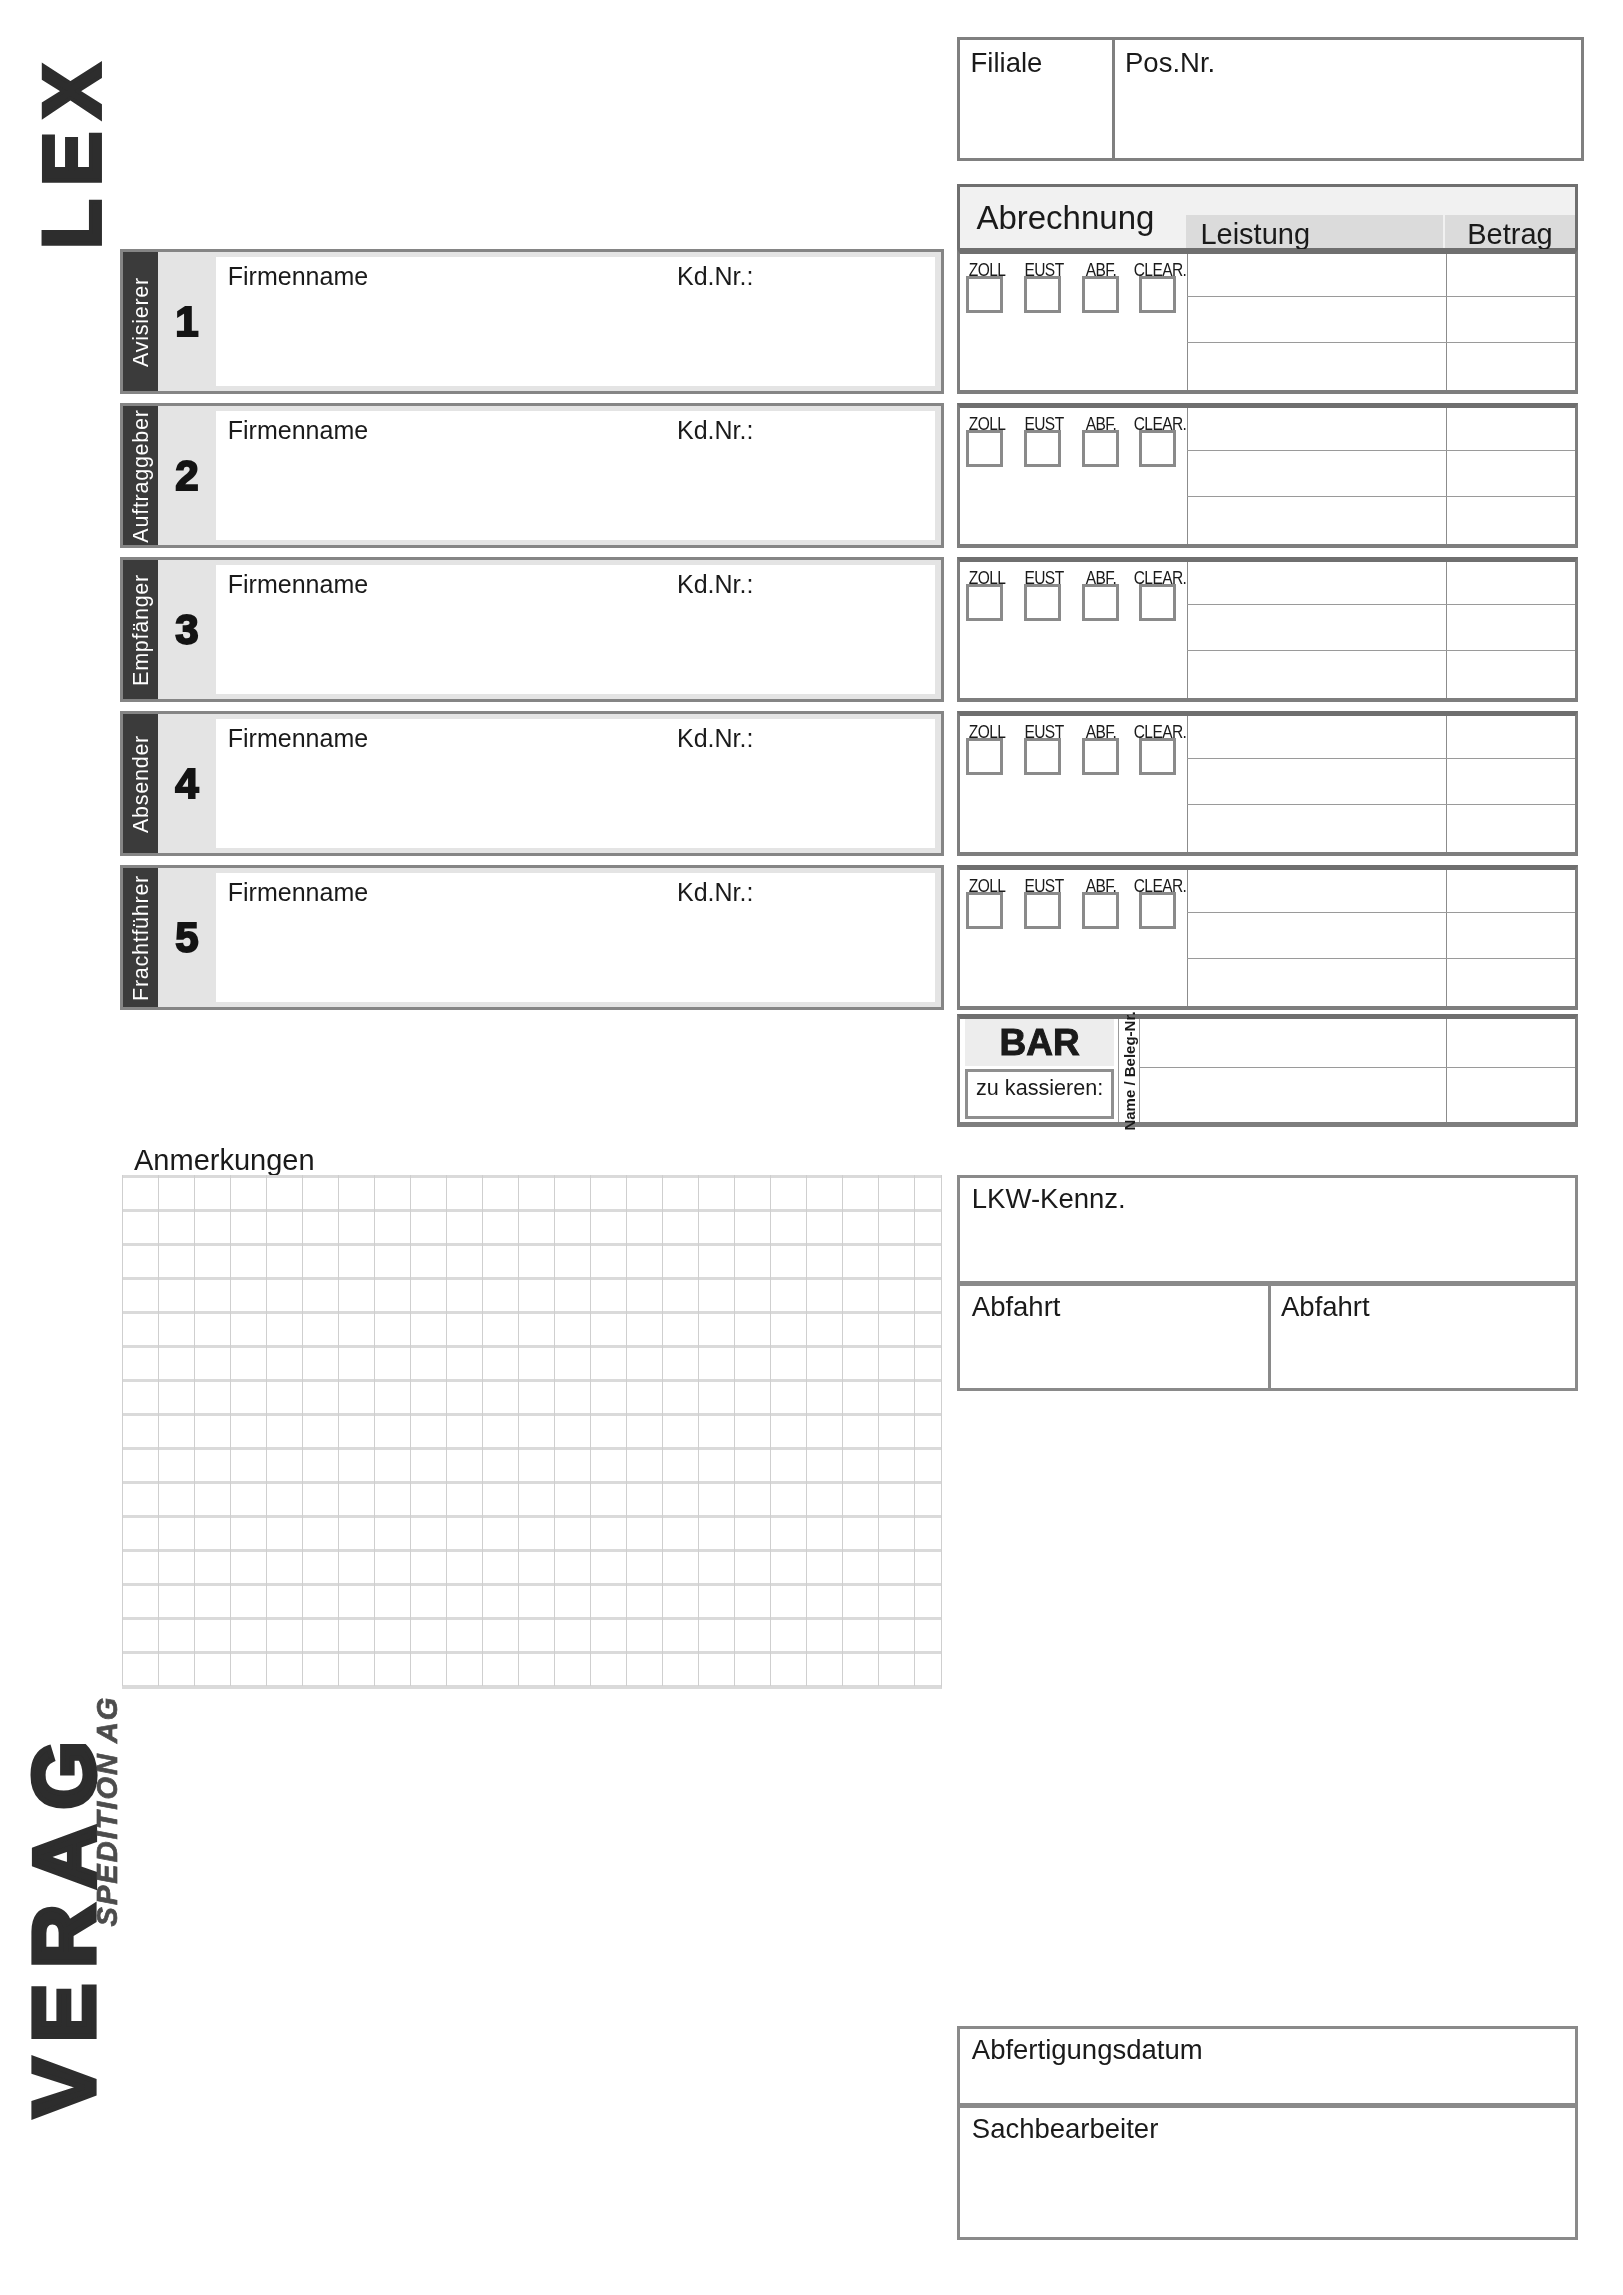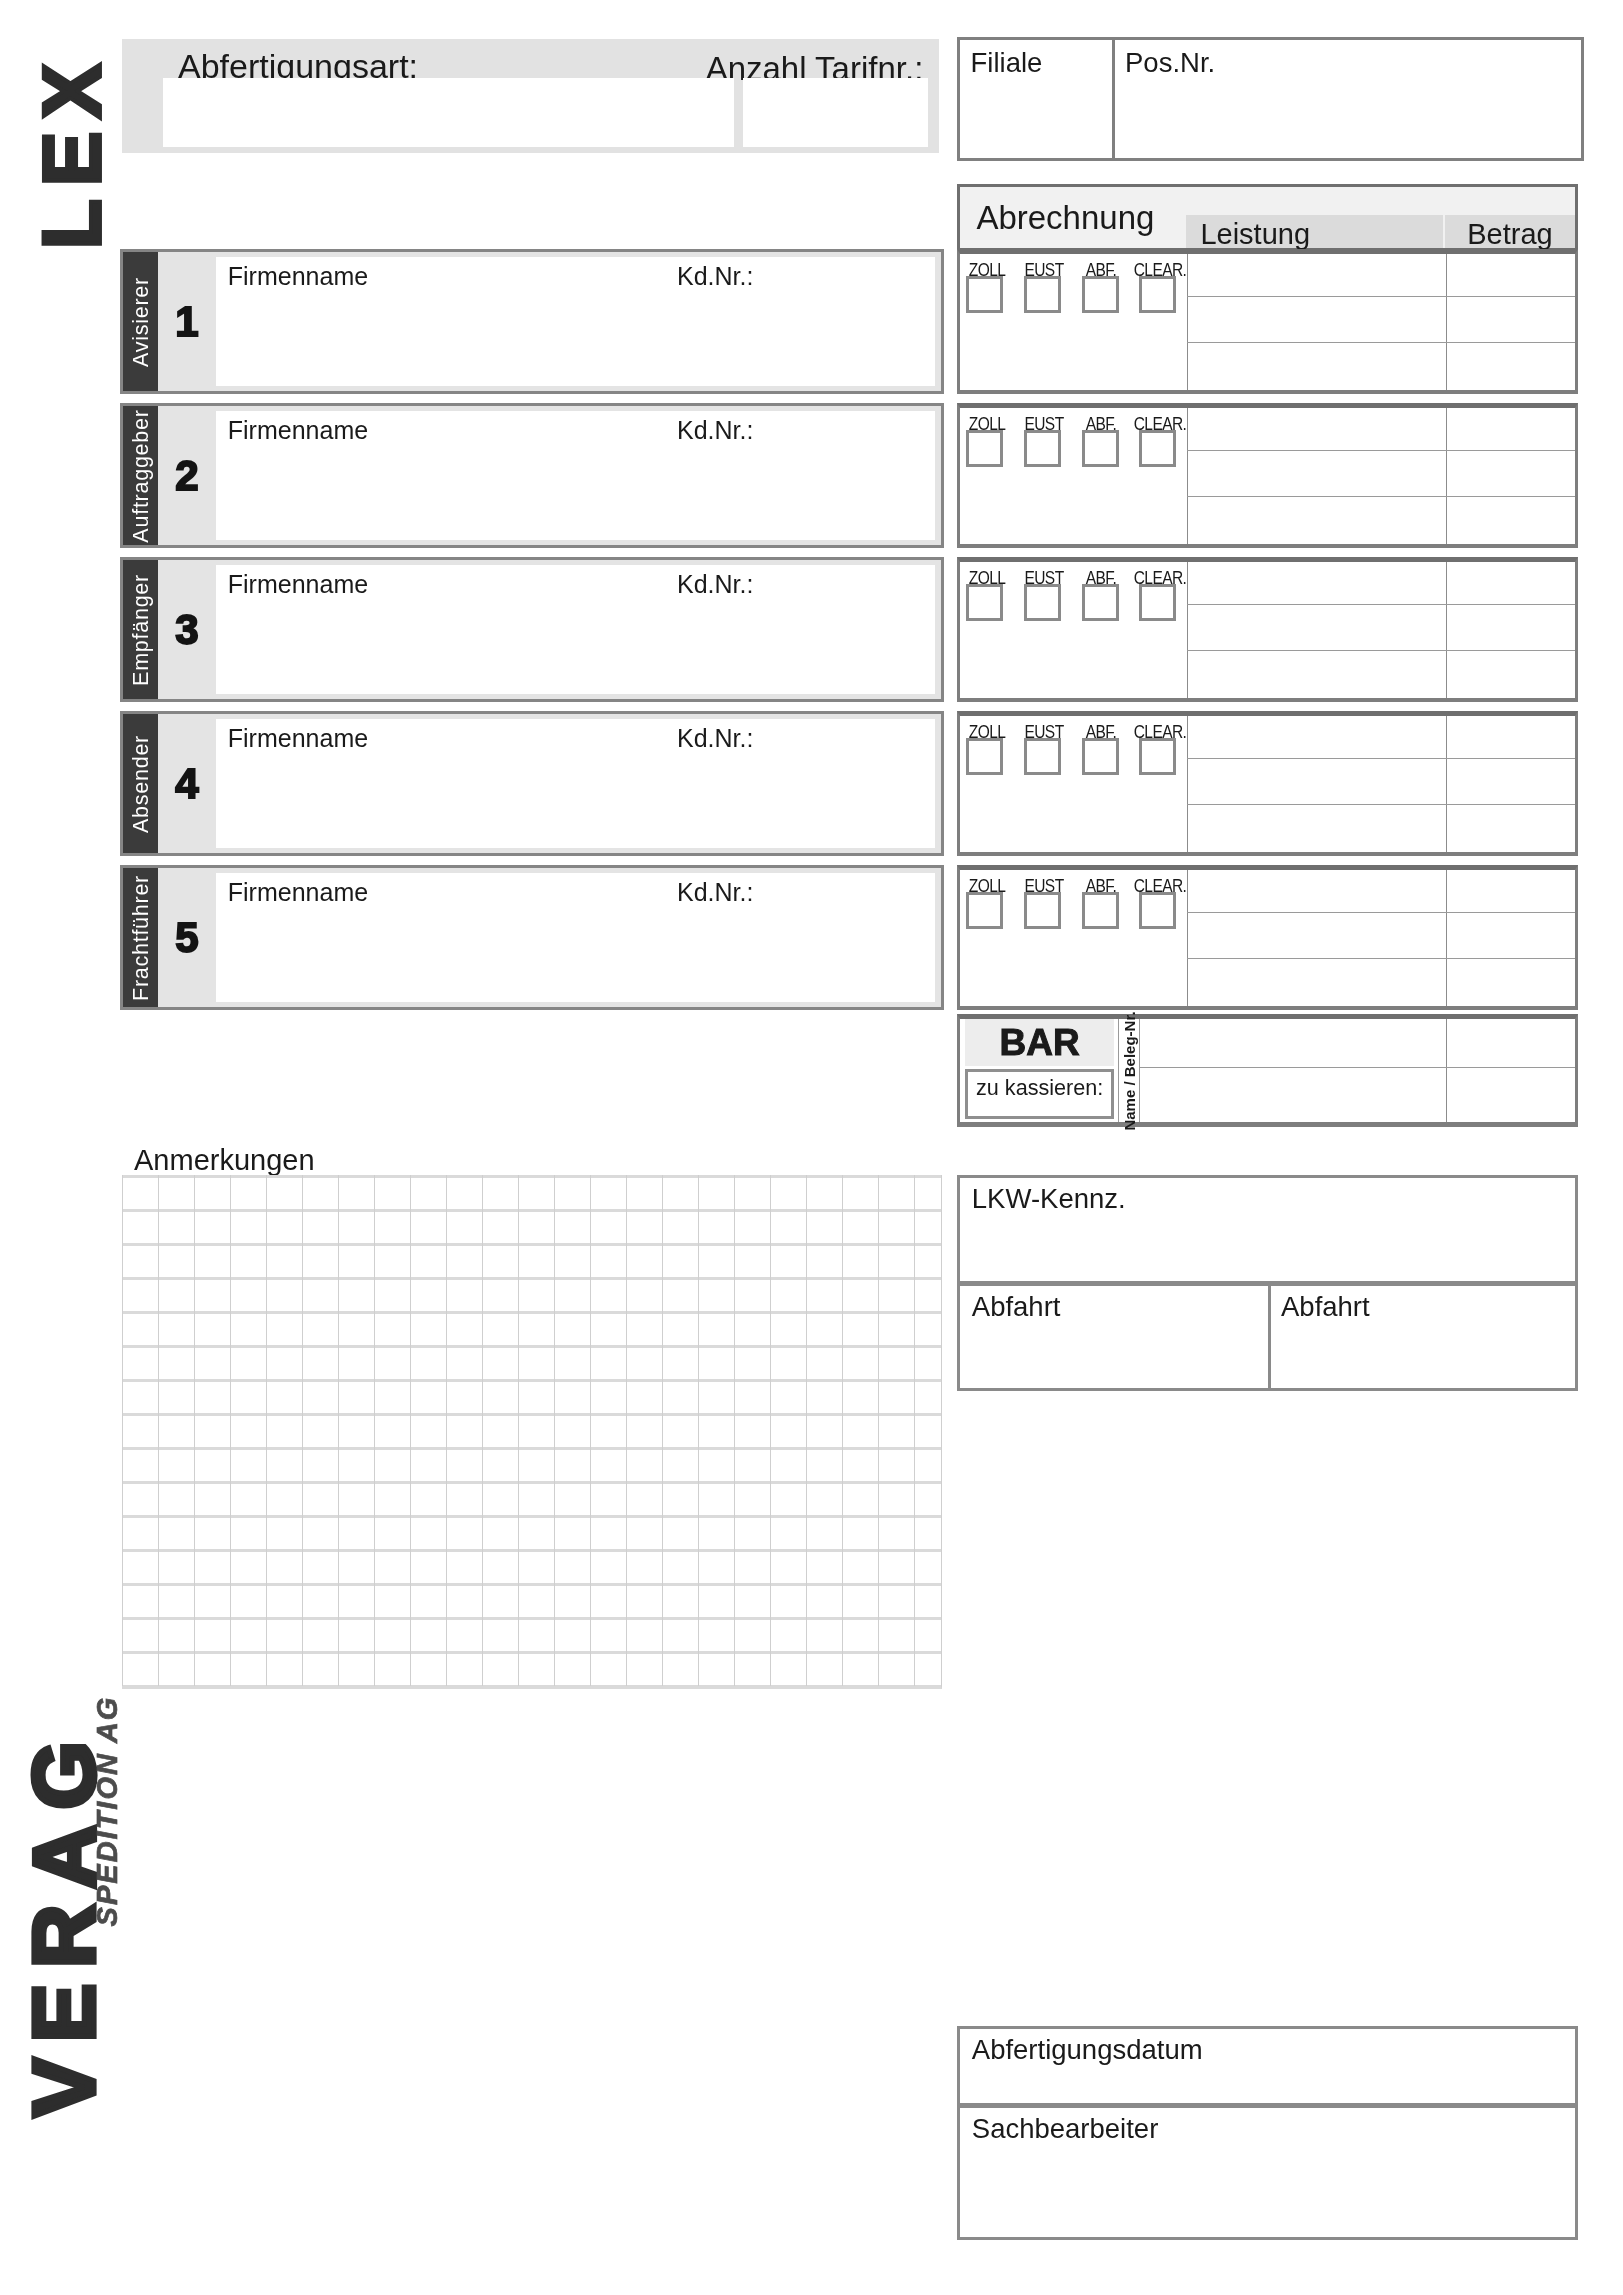--- a/index.html
+++ b/index.html
@@ -82,26 +82,20 @@
 </style>
 </head>
 <body>
 
 <div id="page">
 
   <div class="vwrap lex" style="left:39px;top:39px;width:65px;height:222px;">
     <span class="vtext logo-heavy">LEX</span>
   </div>
 
-  <div class="abs tophdr">
-    <span class="lblA">Abfertigungsart:</span>
-    <span class="lblB">Anzahl Tarifnr.:</span>
-    <div class="inpA"></div>
-    <div class="inpB"></div>
-  </div>
 
   <div class="abs filiale">
     <div class="vd"></div>
     <span class="l1">Filiale</span>
     <span class="l2">Pos.Nr.</span>
   </div>
 
   <div class="abs abrhdr">
     <span class="title">Abrechnung</span>
     <div class="cell cl">

